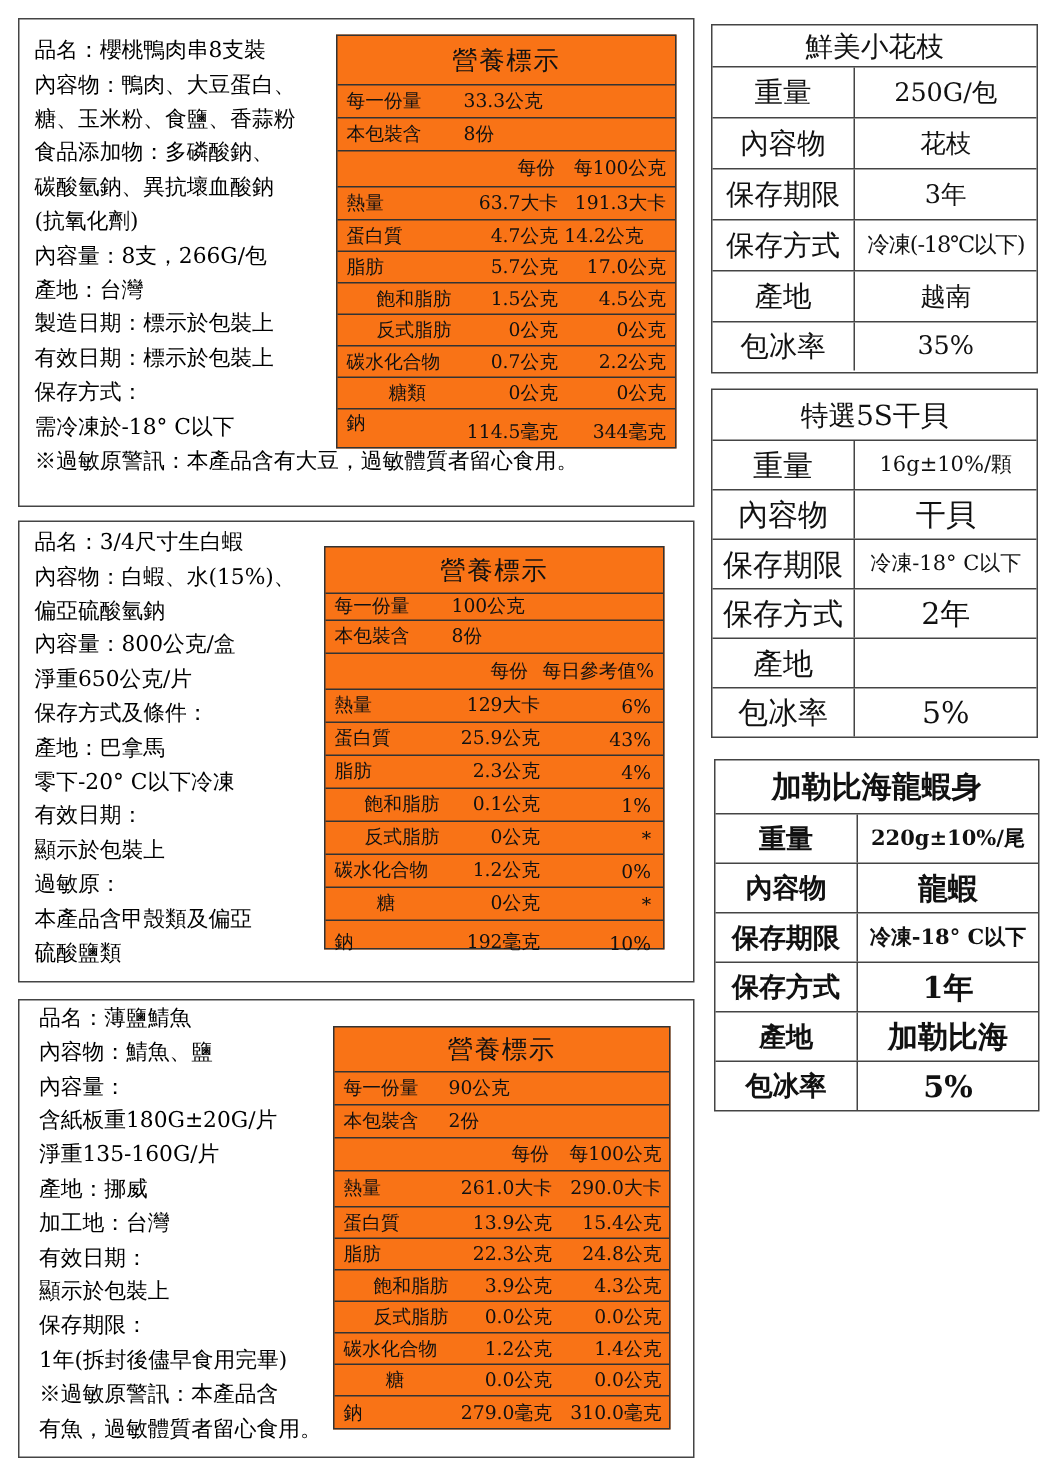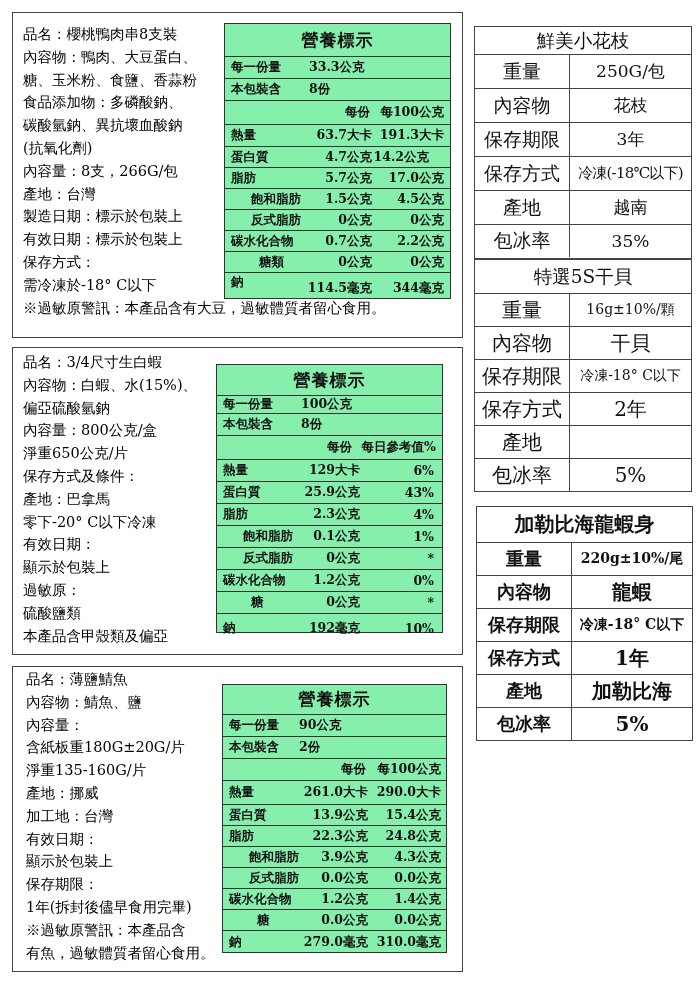--- a/index.html
+++ b/index.html
@@ -10,23 +10,22 @@
   }
   .pbox {
     position: absolute; border: 1.5px solid #444; box-sizing: border-box; background: #fff;
   }
   .ptext {
     position: absolute; left: 10px; top: 10px;
     font-size: 14.5px; line-height: 22.8px; white-space: nowrap; color: #000000;
   }
   .ptext div { height: 22.8px; }
   .ntable {
-    position: absolute; border: 1.2px solid #333; box-sizing: border-box; background: #86efac;
+    position: absolute; border: 1.2px solid #333; box-sizing: border-box; background: #f97316;
     font-size: 12.5px;
-    font-weight: bold;
   }
   .nrow {
     position: relative; border-top: 1px solid #333; box-sizing: border-box;
     display: flex; align-items: center;
   }
   .nrow.first { border-top: none; }
   .ntitle { justify-content: center; font-size: 17px; letter-spacing: 1px; }
   .c-label { position: absolute; left: 6px; }
   .c-label.indent { left: 26px; }
   .c-label.indent2 { left: 34px; }
@@ -129,22 +128,22 @@
     <div>內容物：白蝦、水(15%)、</div>
     <div>偏亞硫酸氫鈉</div>
     <div>內容量：800公克/盒</div>
     <div>淨重650公克/片</div>
     <div>保存方式及條件：</div>
     <div>產地：巴拿馬</div>
     <div>零下-20° C以下冷凍</div>
     <div>有效日期：</div>
     <div>顯示於包裝上</div>
     <div>過敏原：</div>
+    <div>本產品含甲殼類及偏亞</div>
     <div>硫酸鹽類</div>
-    <div>本產品含甲殼類及偏亞</div>
   </div>
 
   <div class="ntable" style="left:203px; top:16px; width:227px; height:269px;">
     <div class="nrow first ntitle" style="height:30px;">營養標示</div>
     <div class="nrow" style="height:18px;">
       <span class="c-label">每一份量</span>
       <span class="c-serve">100公克</span>
     </div>
     <div class="nrow" style="height:22px;">
       <span class="c-label">本包裝含</span>
@@ -264,21 +263,21 @@
       <span class="c-b" style="right:5px;">0.0公克</span>
     </div>
     <div class="nrow" style="height:24px;">
       <span class="c-label">鈉</span>
       <span class="c-a" style="right:78px;">279.0毫克</span>
       <span class="c-b" style="right:5px;">310.0毫克</span>
     </div>
   </div>
 </div>
 
-<div class="itable" style="left:474px; top:26px; width:218px; height:233px;">
+<div class="itable" style="left:474px; top:16px; width:218px; height:233px;">
   <div class="irow first ititle" style="height:27px;">鮮美小花枝</div>
   <div class="irow" style="height:34px;">
     <div class="ik" style="width:95px;">重量</div>
     <div class="iv">250G/包</div>
   </div>
   <div class="irow" style="height:34px;">
     <div class="ik" style="width:95px;">內容物</div>
     <div class="iv">花枝</div>
   </div>
   <div class="irow" style="height:34px;">

